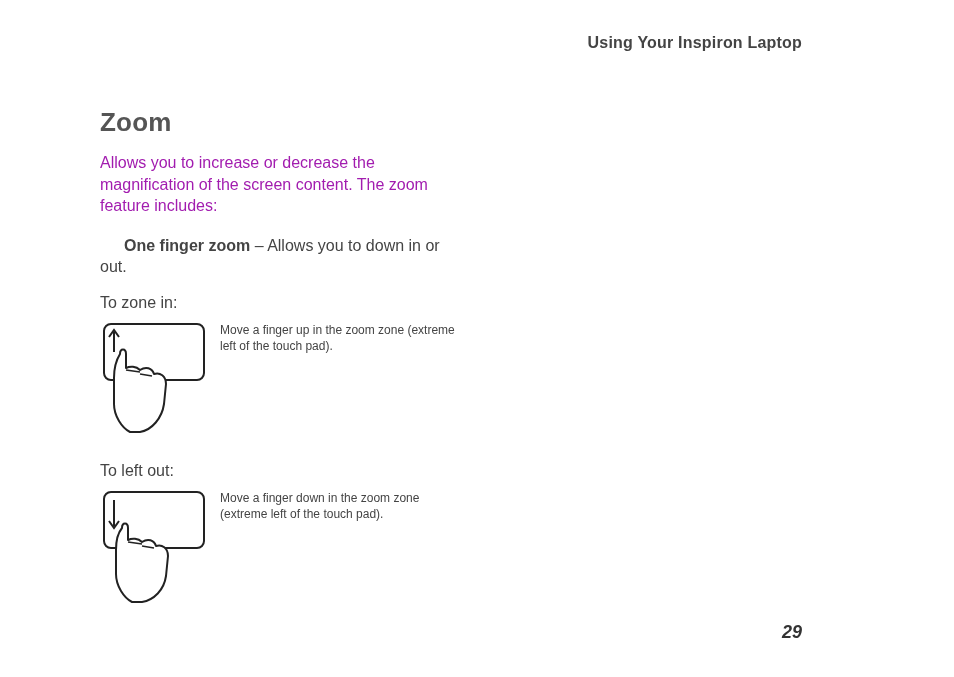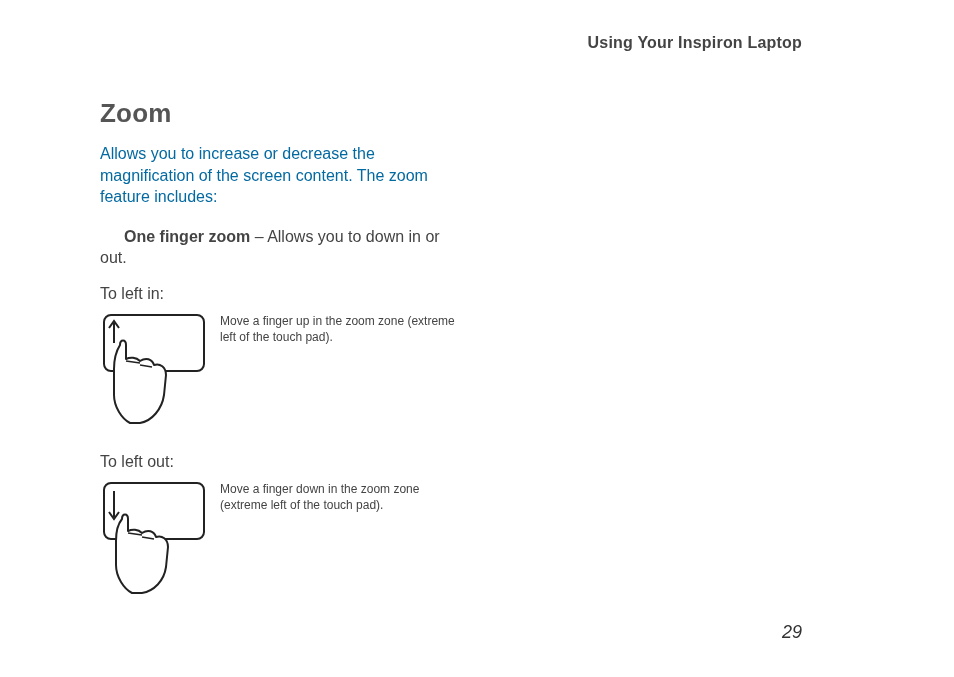--- a/index.html
+++ b/index.html
@@ -22,35 +22,35 @@
     top: 34px;
     right: 60px;
     font-size: 16px;
     font-weight: 700;
     color: #444;
     letter-spacing: 0.2px;
   }
   .content {
     position: absolute;
     left: 100px;
-    top: 98px;
+    top: 107px;
     width: 370px;
   }
   .section-title {
     font-size: 26px;
     font-weight: 700;
     color: #555;
     margin: 0 0 6px 0;
     letter-spacing: 0.2px;
   }
   .intro {
     font-size: 16px;
     line-height: 1.35;
     margin: 14px 0 18px 0;
-    color: #0369a1;
+    color: #a21caf;
     font-stretch: condensed;
   }
   .lead-line {
     font-size: 16px;
     line-height: 1.35;
     margin: 0 0 16px 0;
     color: #444;
   }
   .lead-line .bold {
     font-weight: 700;
@@ -76,21 +76,21 @@
     line-height: 1.35;
     color: #444;
     padding-left: 12px;
     padding-top: 4px;
   }
   .page-number {
     position: absolute;
     bottom: 34px;
     right: 60px;
     font-size: 18px;
-    font-weight: 400;
+    font-weight: 700;
     font-style: italic;
     color: #333;
   }
   svg { display: block; }
 </style>
 </head>
 <body>
 
 <div class="page">
 
@@ -99,21 +99,21 @@
   <div class="content">
 
     <h2 class="section-title">Zoom</h2>
 
     <p class="intro">Allows you to increase or decrease the magnification of the screen content. The zoom feature includes:</p>
 
     <p class="lead-line">
       <span class="bold">One finger zoom</span><span> – Allows you to down in or out.</span>
     </p>
 
-    <p class="sub-label">To left in:</p>
+    <p class="sub-label">To zone in:</p>
 
     <div class="gesture-block">
       <div class="gesture-illus">
         <svg viewBox="0 0 108 120">
 
           <rect x="4" y="6" width="100" height="56" rx="7" ry="7" fill="#ffffff" stroke="#222" stroke-width="2"></rect>
 
           <line x1="14" y1="34" x2="14" y2="14" stroke="#222" stroke-width="2"></line>
           <polyline points="9,19 14,12 19,19" fill="none" stroke="#222" stroke-width="2"></polyline>
 

